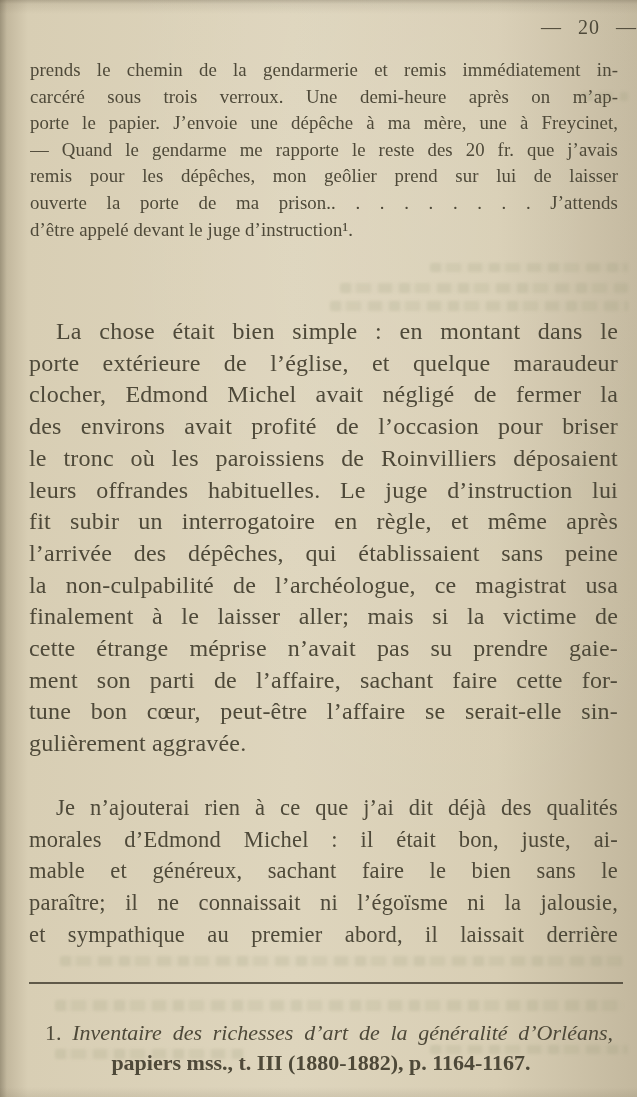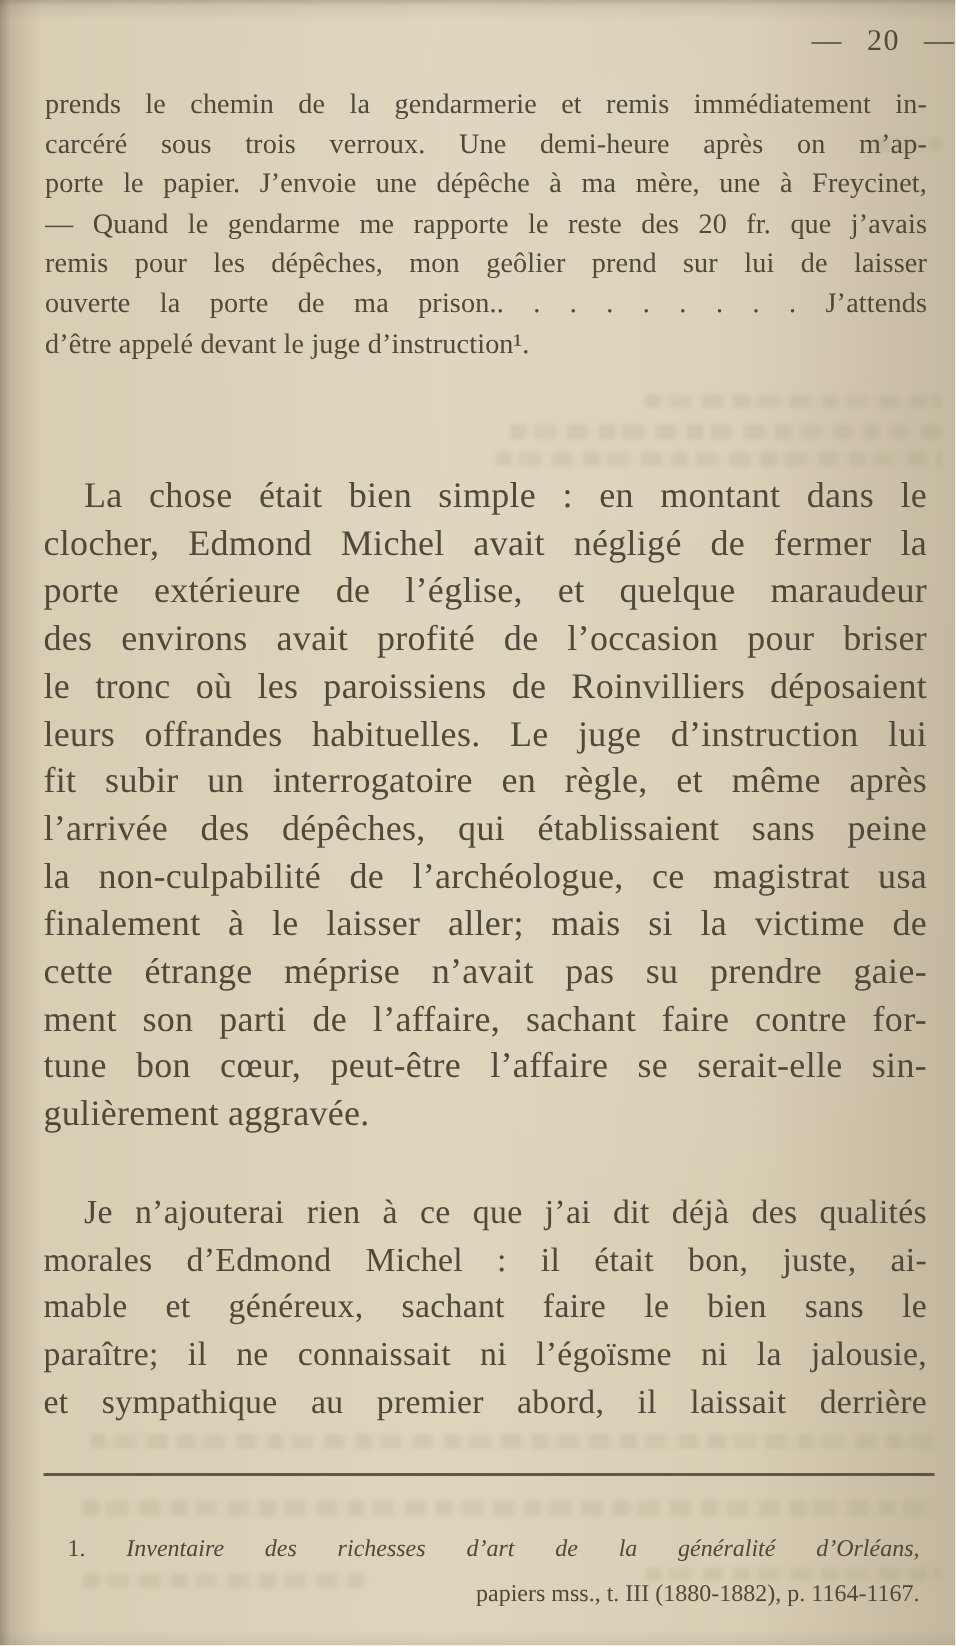--- a/index.html
+++ b/index.html
@@ -38,27 +38,27 @@
   }
   #body2{
     top:792px; left:29px; width:589px;
     font-size:22.5px; line-height:31.7px; letter-spacing:0.2px;
   }
   #footnote-rule{
     top:982px; left:29px; width:594px; height:2px; background:var(--rule); opacity:.85;
   }
   #footnote{
     top:1018px; left:29px; width:584px;
-    font-size:16px; line-height:30px;
+    font-size:22px; line-height:30px;
   }
   #footnote .fn-line1{
     text-align:justify; text-align-last:justify; white-space:nowrap; overflow:hidden; text-indent:16px;
   }
   #footnote .fn-title{ font-style:italic; }
-  #footnote .fn-line2{ text-align:right; }
+  #footnote .fn-line2{ text-align:center;font-weight:bold; }
   .ghost{
     position:absolute; border-radius:2px; filter:blur(1.4px); opacity:.55;
     background:repeating-linear-gradient(90deg,
       rgba(139,144,108,0.30) 0 11px, rgba(139,144,108,0.05) 11px 16px,
       rgba(139,144,108,0.24) 16px 31px, rgba(139,144,108,0.04) 31px 38px,
       rgba(139,144,108,0.28) 38px 52px, rgba(139,144,108,0.05) 52px 59px);
   }
 </style>
 </head>
 <body>
@@ -81,31 +81,31 @@
       <div class="line">carcéré sous trois verroux. Une demi-heure après on m’ap-</div>
       <div class="line">porte le papier. J’envoie une dépêche à ma mère, une à Freycinet,</div>
       <div class="line">— Quand le gendarme me rapporte le reste des 20 fr. que j’avais</div>
       <div class="line">remis pour les dépêches, mon geôlier prend sur lui de laisser</div>
       <div class="line">ouverte la porte de ma prison.. . . . . . . . . J’attends</div>
       <div class="line last-left">d’être appelé devant le juge d’instruction¹.</div>
     </div>
 
   <div id="body1" class="abs textblock">
       <div class="line indent-first">La chose était bien simple : en montant dans le</div>
+      <div class="line">porte extérieure de l’église, et quelque maraudeur</div>
       <div class="line">clocher, Edmond Michel avait négligé de fermer la</div>
-      <div class="line">porte extérieure de l’église, et quelque maraudeur</div>
       <div class="line">des environs avait profité de l’occasion pour briser</div>
       <div class="line">le tronc où les paroissiens de Roinvilliers déposaient</div>
       <div class="line">leurs offrandes habituelles. Le juge d’instruction lui</div>
       <div class="line">fit subir un interrogatoire en règle, et même après</div>
       <div class="line">l’arrivée des dépêches, qui établissaient sans peine</div>
       <div class="line">la non-culpabilité de l’archéologue, ce magistrat usa</div>
       <div class="line">finalement à le laisser aller; mais si la victime de</div>
       <div class="line">cette étrange méprise n’avait pas su prendre gaie-</div>
-      <div class="line">ment son parti de l’affaire, sachant faire contre for-</div>
+      <div class="line">ment son parti de l’affaire, sachant faire cette for-</div>
       <div class="line">tune bon cœur, peut-être l’affaire se serait-elle sin-</div>
       <div class="line last-left">gulièrement aggravée.</div>
     </div>
 
   <div id="body2" class="abs textblock">
       <div class="line indent-first">Je n’ajouterai rien à ce que j’ai dit déjà des qualités</div>
       <div class="line">morales d’Edmond Michel : il était bon, juste, ai-</div>
       <div class="line">mable et généreux, sachant faire le bien sans le</div>
       <div class="line">paraître; il ne connaissait ni l’égoïsme ni la jalousie,</div>
       <div class="line">et sympathique au premier abord, il laissait derrière</div>

